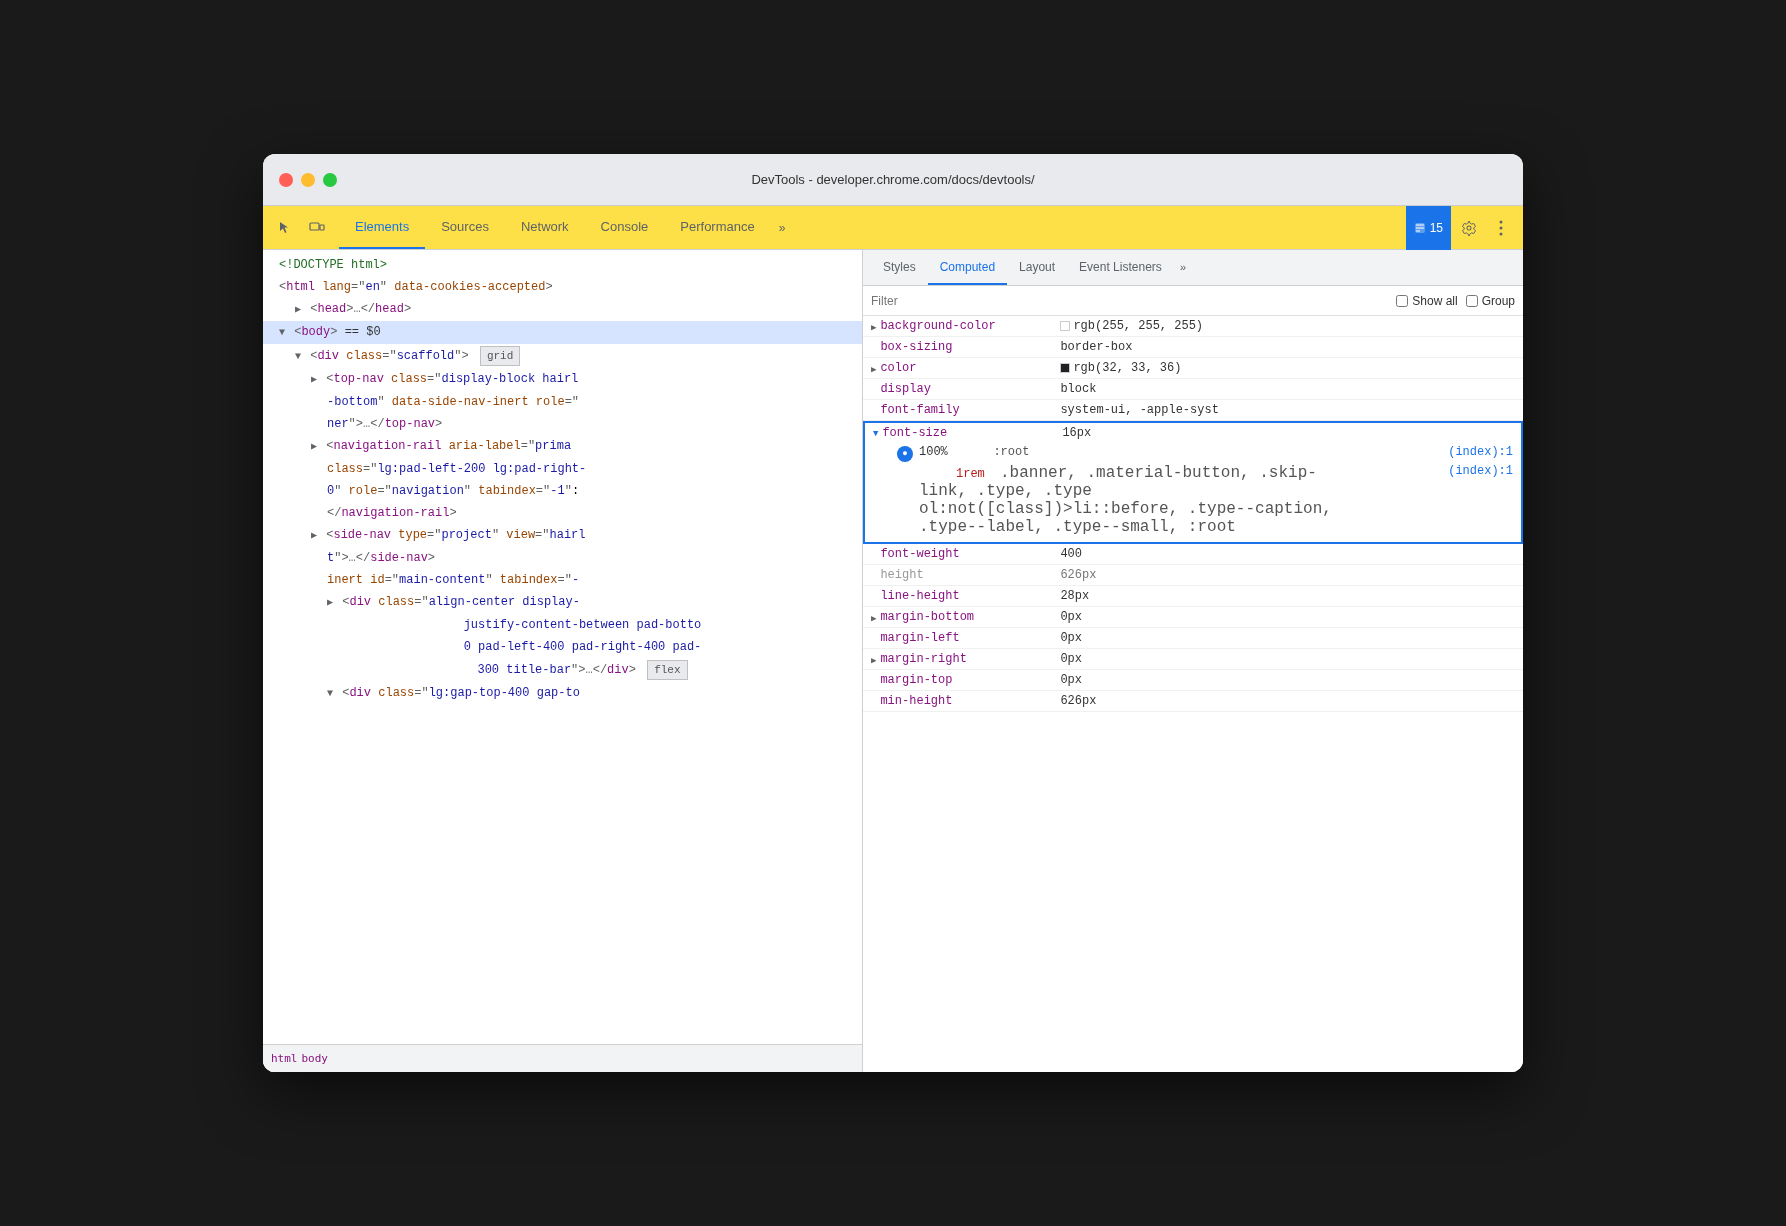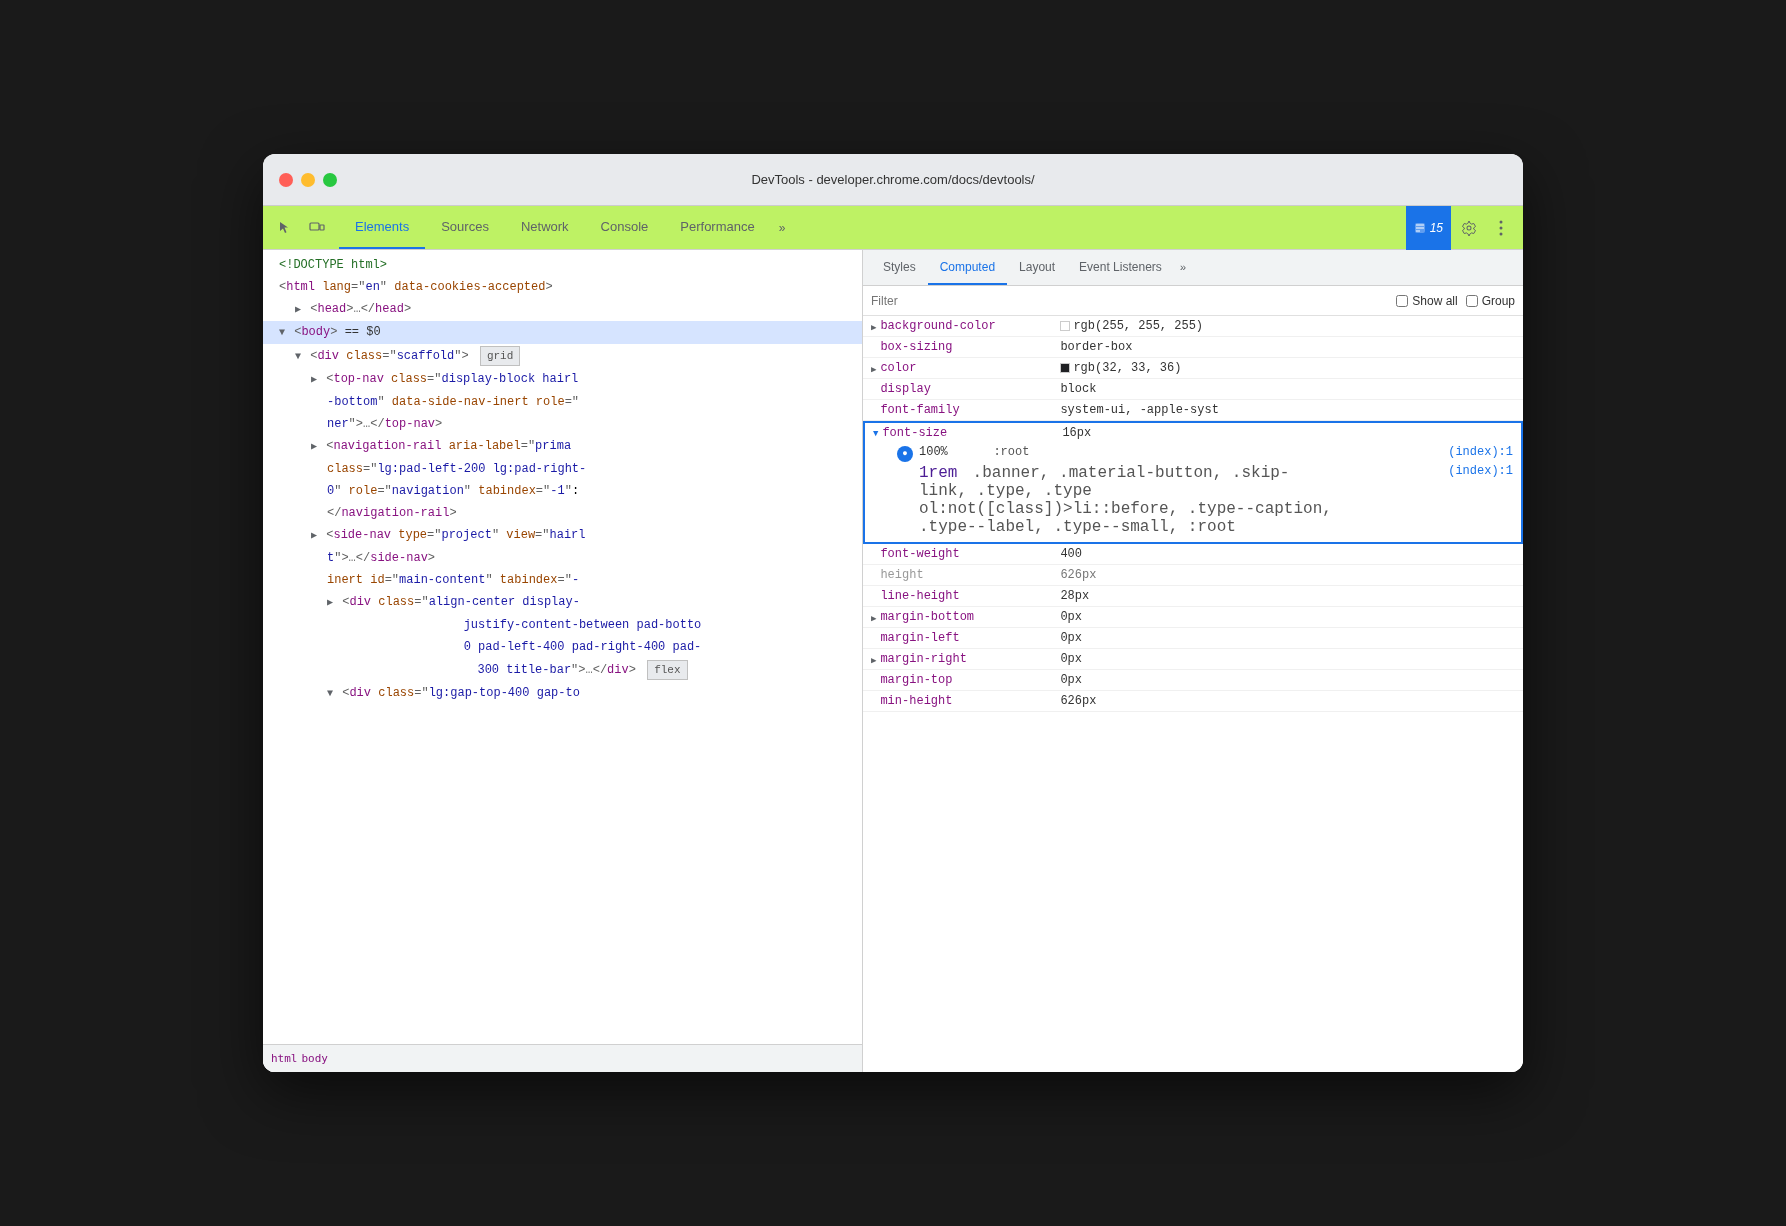--- a/index.html
+++ b/index.html
@@ -63,21 +63,21 @@
       flex: 1;
       background: #ffffff;
       overflow: hidden;
     }
 
     
     .devtools-toolbar {
       display: flex;
       align-items: center;
       height: 44px;
-      background: #bef264;
+      background: #fde047;
       border-bottom: 1px solid #d0d0d0;
       padding: 0 8px;
       flex-shrink: 0;
     }
     .devtools-icons {
       display: flex;
       align-items: center;
       gap: 4px;
       margin-right: 8px;
     }
@@ -133,21 +133,20 @@
     .badge-btn {
       display: flex;
       align-items: center;
       gap: 4px;
       padding: 19px 8px;
       background: #1a73e8;
       color: white;
       border-radius: 4px;
       font-size: 12px;
       cursor: pointer;
-      font-style: italic;
     }
 
     
     .devtools-main {
       display: flex;
       flex: 1;
       overflow: hidden;
     }
 
     
@@ -641,21 +640,21 @@
             <div class="font-size-sub">
 
               <div class="sub-row">
                 <span class="sub-icon">●</span>
                 <span class="sub-value">100%</span>
                 <span class="sub-selector">&nbsp;&nbsp;:root</span>
                 <span class="sub-source">(index):1</span>
               </div>
 
               <div class="sub-row" style="display:block;padding-left:22px;margin-top:2px;">
-                <span style="display:inline;font-size:16px;color:#4c1d95;">1rem</span>
+                <span style="display:inline;font-size:12px;color:#b91c1c;margin-left:37px;">1rem</span>
                 <span style="display:inline;font-size:16px;color:#555;margin-left:8px;">.banner, .material-button, .skip-<br>link, .type, .type<br>ol:not([class])&gt;li::before, .type--caption,<br>.type--label, .type--small, :root</span>
                 <span style="float:right;color:#1a73e8;font-size:12px;margin-top:-54px;">(index):1</span>
               </div>
             </div>
           </div>
 
           <div class="computed-row">
             <span class="prop-triangle" style="visibility:hidden">▶</span>
             <span class="prop-name">font-weight</span>
             <span class="prop-value">400</span>

